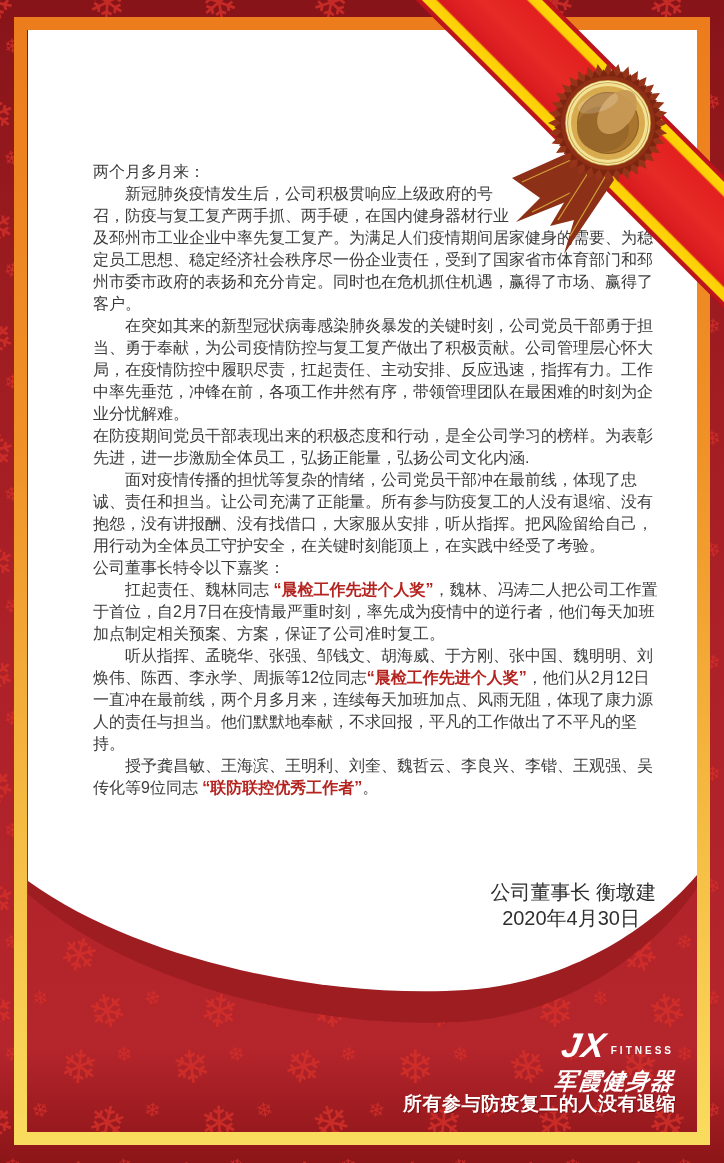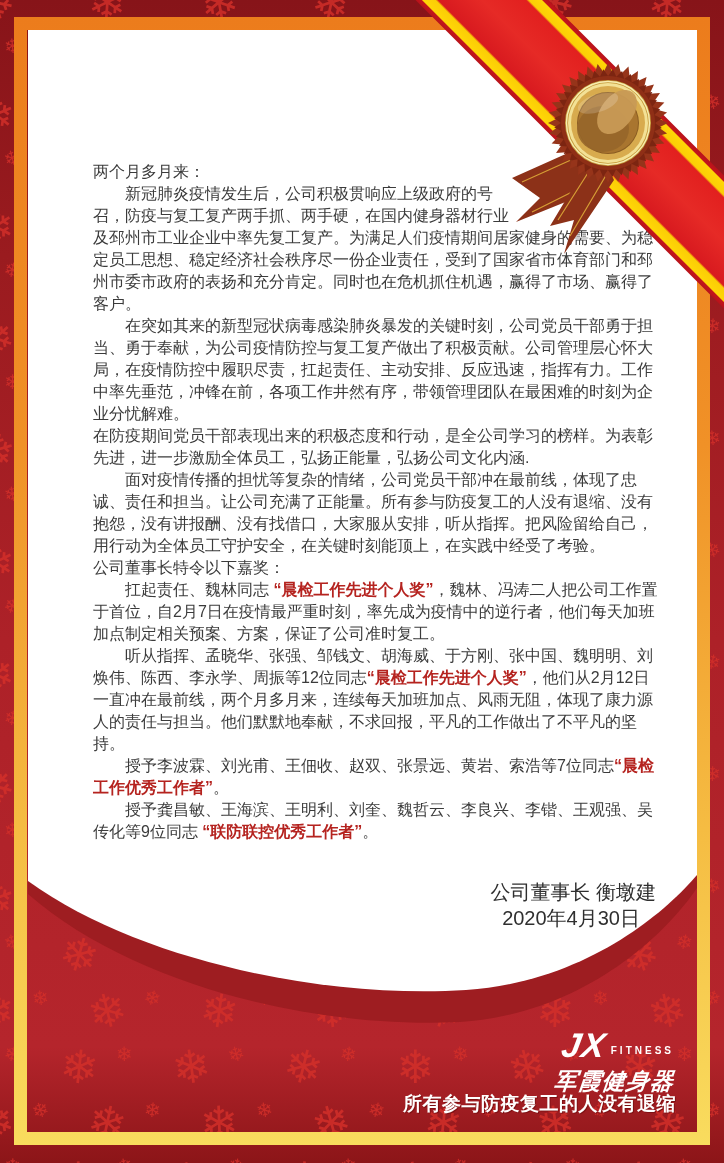--- a/index.html
+++ b/index.html
@@ -399,21 +399,20 @@
     <div class="spacer-b"></div>
     <p class="salutation">两个月多月来：</p>
     <div id="paragraphs">
         <p class="para indent"><span class="seg">新冠肺炎疫情发生后，公司积极贯响应上级政府的号召，防疫与复工复产两手抓、两手硬，在国内健身器材行业及邳州市工业企业中率先复工复产。为满足人们疫情期间居家健身的需要、为稳定员工思想、稳定经济社会秩序尽一份企业责任，受到了国家省市体育部门和邳州市委市政府的表扬和充分肯定。同时也在危机抓住机遇，赢得了市场、赢得了客户。</span></p>
         <p class="para indent"><span class="seg">在突如其来的新型冠状病毒感染肺炎暴发的关键时刻，公司党员干部勇于担当、勇于奉献，为公司疫情防控与复工复产做出了积极贡献。公司管理层心怀大局，在疫情防控中履职尽责，扛起责任、主动安排、反应迅速，指挥有力。工作中率先垂范，冲锋在前，各项工作井然有序，带领管理团队在最困难的时刻为企业分忧解难。</span></p>
         <p class="para"><span class="seg">在防疫期间党员干部表现出来的积极态度和行动，是全公司学习的榜样。为表彰先进，进一步激励全体员工，弘扬正能量，弘扬公司文化内涵.</span></p>
         <p class="para indent"><span class="seg">面对疫情传播的担忧等复杂的情绪，公司党员干部冲在最前线，体现了忠诚、责任和担当。让公司充满了正能量。所有参与防疫复工的人没有退缩、没有抱怨，没有讲报酬、没有找借口，大家服从安排，听从指挥。把风险留给自己，用行动为全体员工守护安全，在关键时刻能顶上，在实践中经受了考验。</span></p>
         <p class="para"><span class="seg">公司董事长特令以下嘉奖：</span></p>
         <p class="para indent"><span class="seg">扛起责任、魏林同志 </span><span class="award">“晨检工作先进个人奖”</span><span class="seg">，魏林、冯涛二人把公司工作置于首位，自2月7日在疫情最严重时刻，率先成为疫情中的逆行者，他们每天加班加点制定相关预案、方案，保证了公司准时复工。</span></p>
         <p class="para indent"><span class="seg">听从指挥、孟晓华、张强、邹钱文、胡海威、于方刚、张中国、魏明明、刘焕伟、陈西、李永学、周振等12位同志</span><span class="award">“晨检工作先进个人奖”</span><span class="seg">，他们从2月12日一直冲在最前线，两个月多月来，连续每天加班加点、风雨无阻，体现了康力源人的责任与担当。他们默默地奉献，不求回报，平凡的工作做出了不平凡的坚持。</span></p>
-        <p class="para indent"><span class="seg">授予李波霖、刘光甫、王佃收、赵双、张景远、黄岩、索浩等7位同志</span><span class="award">“晨检工作优秀工作者”</span><span class="seg">。</span></p>
         <p class="para indent"><span class="seg">授予龚昌敏、王海滨、王明利、刘奎、魏哲云、李良兴、李锴、王观强、吴传化等9位同志 </span><span class="award">“联防联控优秀工作者”</span><span class="seg">。</span></p>
       </div>
   </div>
 
   <div class="signature">
     <div>公司董事长  衡墩建</div>
     <div class="sig-date">2020年4月30日</div>
   </div>
 
   <div class="logo-block">

